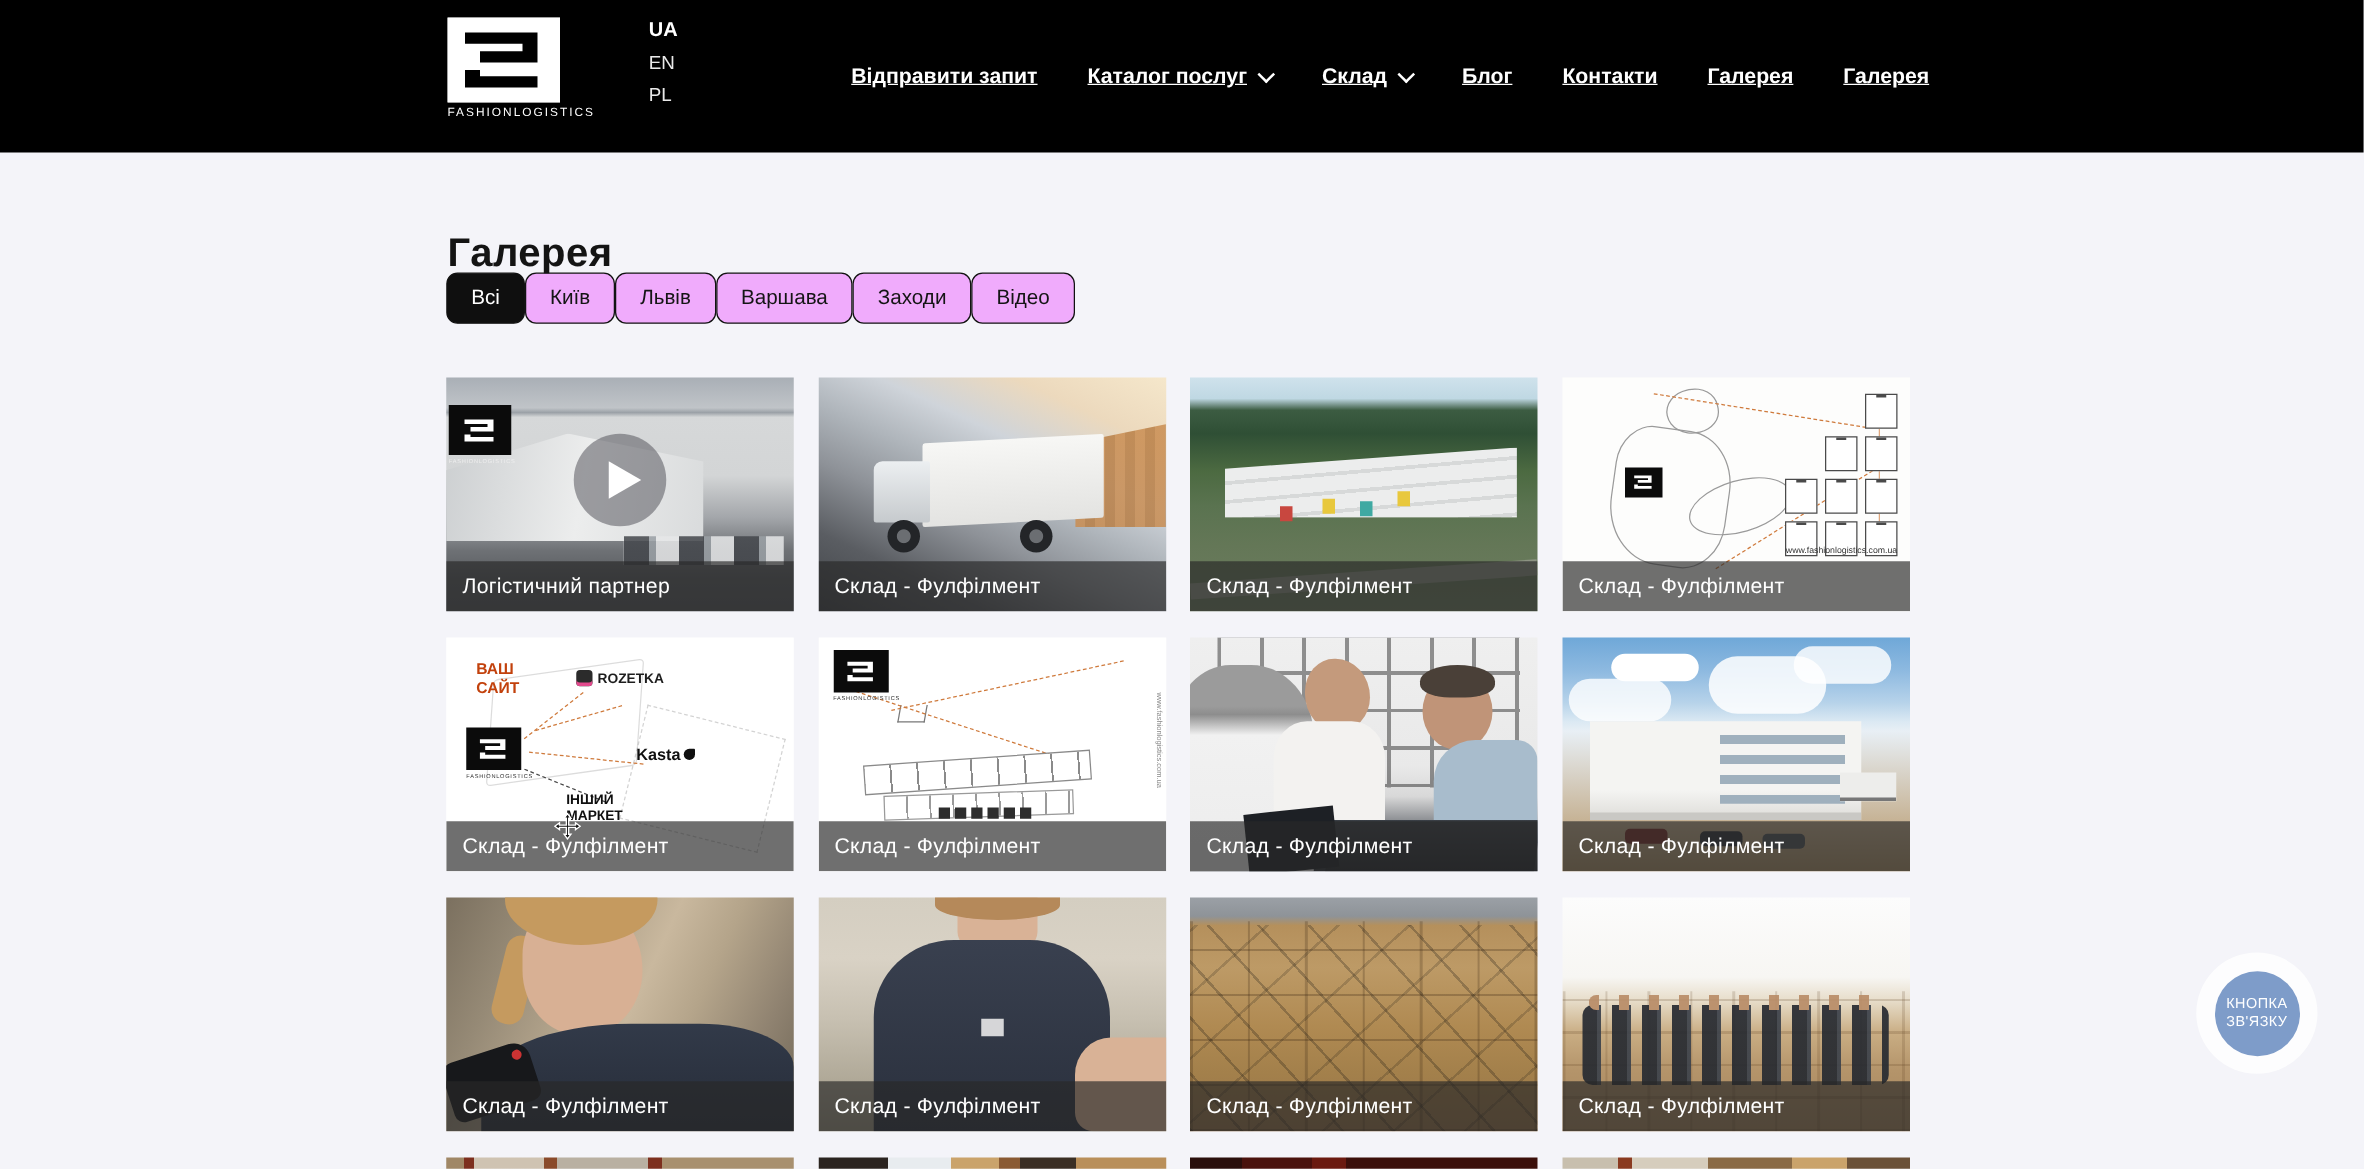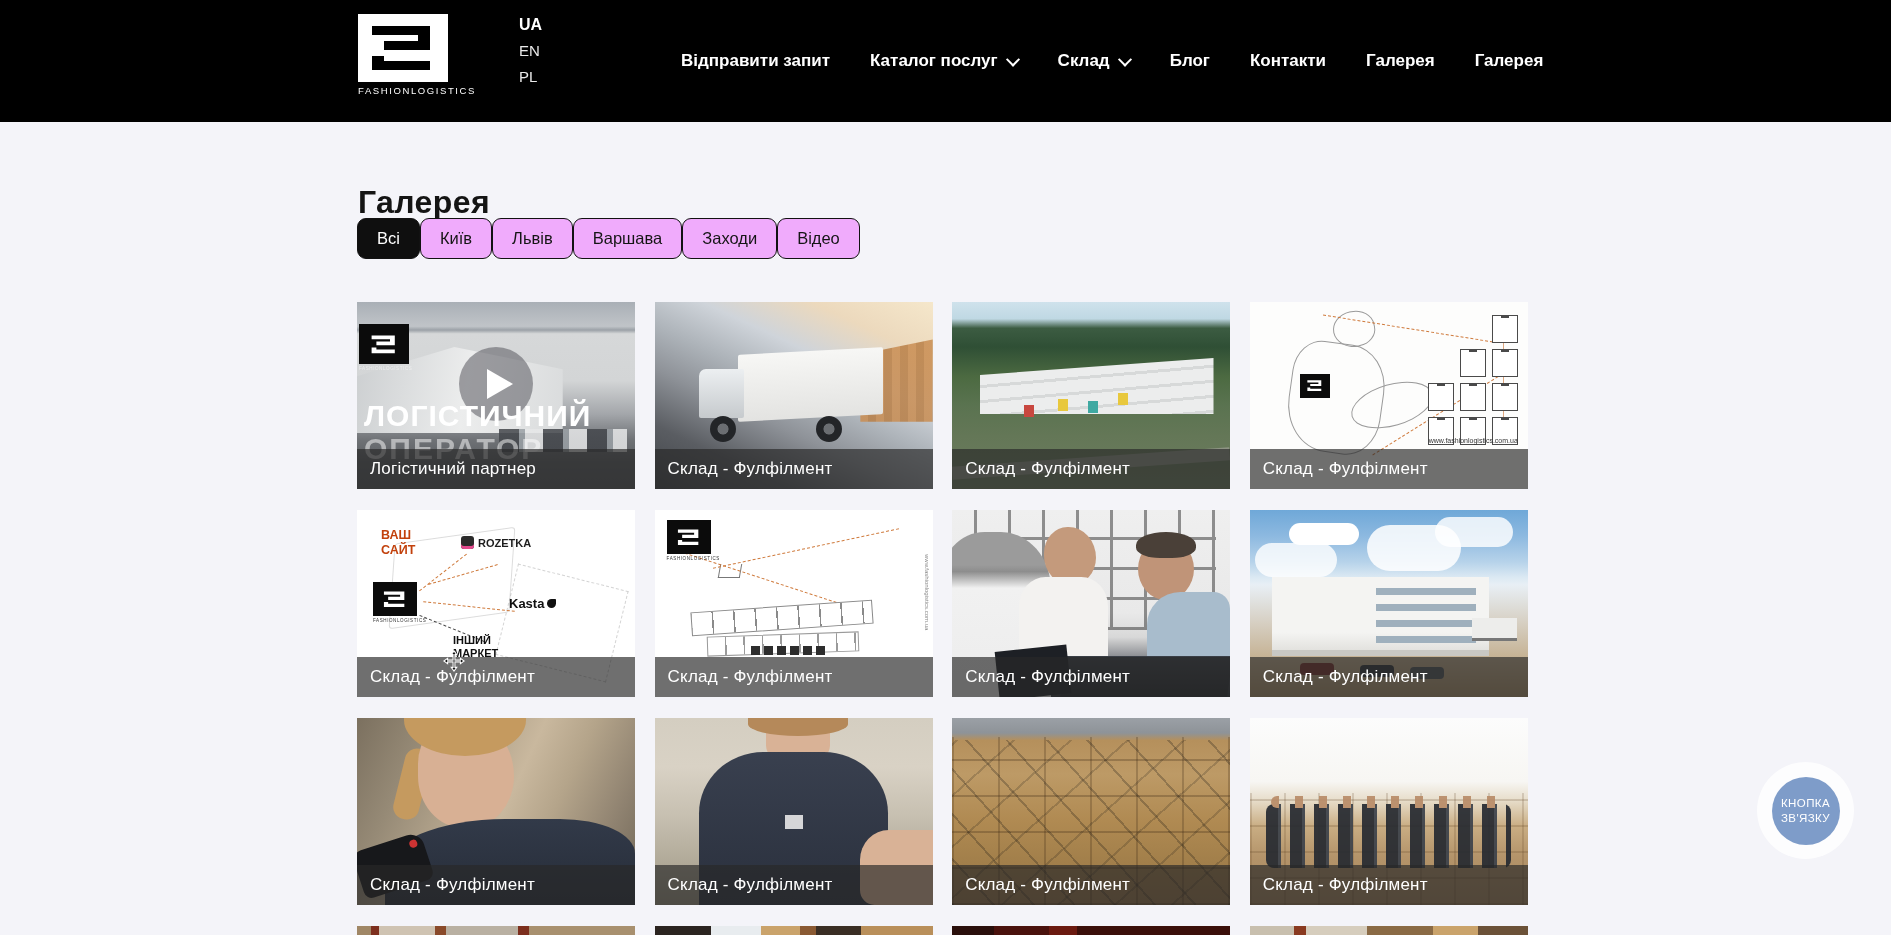--- a/index.html
+++ b/index.html
@@ -9,21 +9,21 @@
   }
   
   .header{position:absolute;left:0;top:0;width:1891px;height:122px;background:#000;}
   .logo{position:absolute;left:358px;top:14px;width:90px;height:88px;cursor:pointer;}
   .logo-mark{width:90px;height:68px;background:#fff;display:flex;align-items:center;justify-content:center;}
   .logo-brand{margin-top:3px;color:#fff;font-size:9.5px;letter-spacing:1.6px;text-align:center;white-space:nowrap;}
   .langs{position:absolute;left:519px;top:16px;display:flex;flex-direction:column;gap:8px;}
   .lang{color:#e9e9e9;font-size:15px;cursor:pointer;line-height:18px;}
   .lang.active{color:#fff;font-weight:700;font-size:16px;}
   .nav{position:absolute;left:681px;top:0;height:122px;display:flex;align-items:center;gap:40px;}
-  .nav-item{color:#fff;font-size:17px;font-weight:700;white-space:nowrap;cursor:pointer;display:flex;align-items:center;}
+  .nav-item{color:#fff;font-size:17px;font-weight:700;white-space:nowrap;cursor:pointer;display:flex;align-items:center;text-decoration:underline;}
   .chev{width:8px;height:8px;border-right:2px solid #fff;border-bottom:2px solid #fff;transform:rotate(45deg) translate(-1px,-1px);margin-left:10px;display:inline-block;}
   
   .page-title{position:absolute;left:358px;top:163px;font-size:32px;font-weight:700;color:#141414;letter-spacing:.4px;}
   .chips{position:absolute;left:357px;top:218px;display:flex;}
   .chip{height:41px;display:inline-flex;align-items:center;padding:0 19px;border:1.5px solid #121212;border-radius:9px;background:#f0abfc;color:#151515;font-size:16.5px;cursor:pointer;box-sizing:border-box;white-space:nowrap;}
   .chip.active{background:#0f0f0f;color:#fff;}
   
   .grid{position:absolute;left:357px;top:302px;width:1171px;display:grid;grid-template-columns:repeat(4,278px);column-gap:19.6px;row-gap:21px;grid-auto-rows:187px;}
   .tile{position:relative;overflow:hidden;cursor:pointer;}
   .cap{position:absolute;left:0;right:0;bottom:0;height:40px;background:rgba(40,40,40,.67);color:#fff;font-size:17px;display:flex;align-items:center;padding-left:13px;z-index:6;letter-spacing:.2px;}
@@ -202,24 +202,20 @@
     <div class="shape trucks"></div>
     <div class="fl-mini" style="left:2px;top:22px;width:50px;height:40px;">
       <svg viewBox="0 0 90 68" aria-hidden="true">
           <path fill="#ffffff" d="M14 12h46v9H14z M60 12h12v24H60z M26 27h46v9H26z M14 42h12v14H14z M26 47h46v9H26z"></path>
         </svg>
       <span class="fl-mini-txt" style="color:#eee;">FASHIONLOGISTICS</span>
     </div>
     <div class="play">
         <i></i>
       </div>
-    <div class="vtitle">
-      <div>ЛОГІСТИЧНИЙ</div>
-      <div class="l2">ОПЕРАТОР</div>
-    </div>
     <div class="cap">Логістичний партнер</div>
   </div>
 
   <div class="tile t2">
     <div class="shape fac"></div>
     <div class="shape box"></div>
     <div class="shape cabin"></div>
     <div class="shape wh" style="left:20%;"></div>
     <div class="shape wh" style="left:58%;"></div>
     <div class="cap">Склад - Фулфілмент</div>

